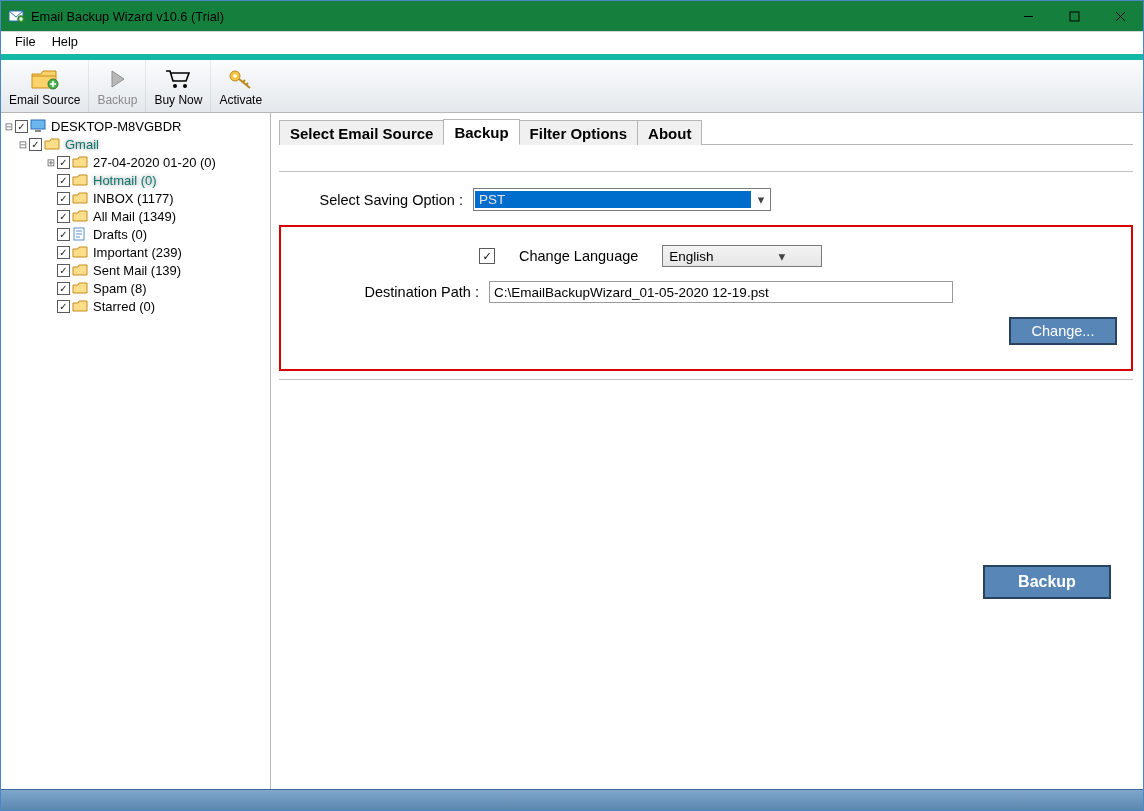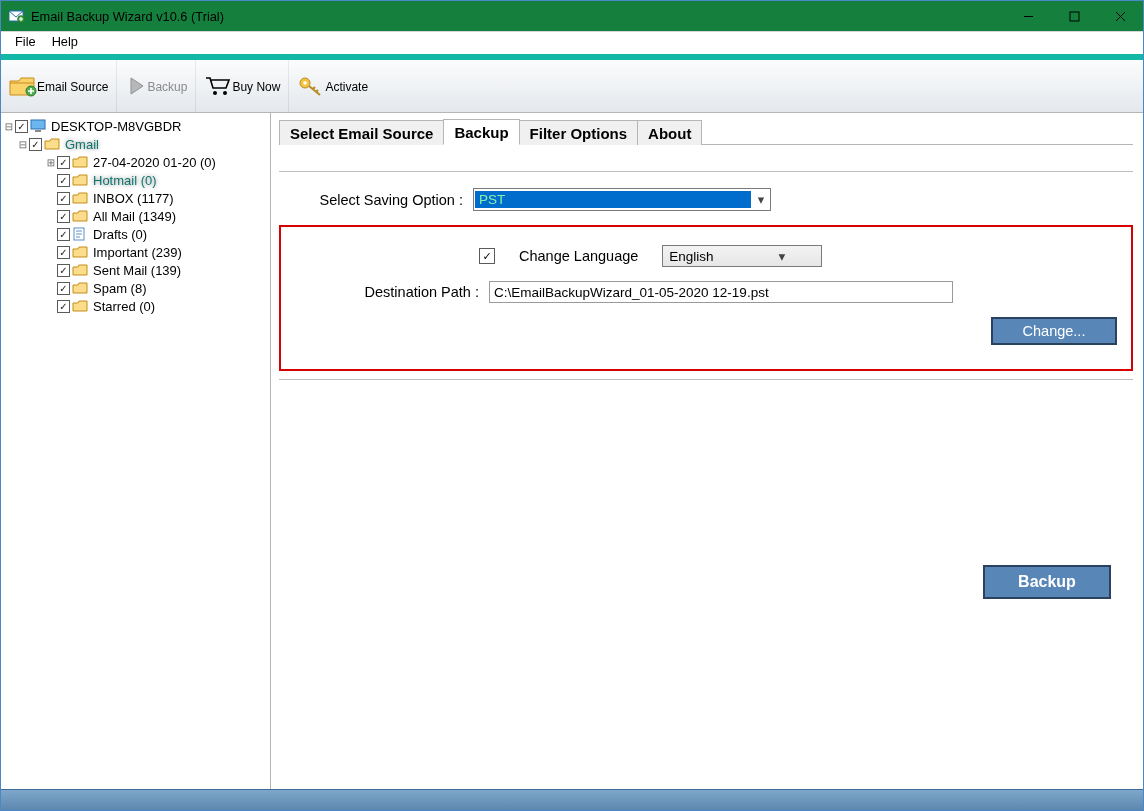--- a/index.html
+++ b/index.html
@@ -19,21 +19,21 @@
   .titlebar .app-icon{width:16px;height:16px;margin:0 6px 0 8px}
   .titlebar .title{flex:0 0 auto}
   .titlebar .spacer{flex:1}
   .win-btn{width:46px;height:30px;display:flex;align-items:center;justify-content:center}
   .win-btn svg{width:11px;height:11px}
   
   .menubar{height:22px;background:#fff;display:flex;align-items:flex-start;padding:0 6px;border-bottom:6px solid #14b8a6}
   .menubar span{padding:2px 8px}
   
   .toolbar{height:52px;background:linear-gradient(#FBFCFD,#E4E8EC);display:flex;border-bottom:1px solid #b6b6b6}
-  .tool{display:flex;flex-direction:row;align-items:center;justify-content:center;padding:2px 8px;min-width:56px;border-right:1px solid rgba(0,0,0,.07);box-sizing:border-box}
+  .tool{display:flex;flex-direction:column;align-items:center;justify-content:center;padding:2px 8px;min-width:56px;border-right:1px solid rgba(0,0,0,.07);box-sizing:border-box}
   .tool .ico{height:26px;display:flex;align-items:center;justify-content:center}
   .tool .lbl{font-size:12px;margin-top:1px}
   .tool.disabled{color:#8a8a8a}
   
   .main{flex:1;display:flex;min-height:0}
   .tree{width:265px;background:#fff;border-right:1px solid #b6b6b6;padding:4px 2px;overflow:auto;font-size:13px}
   .content{flex:1;background:#fff;position:relative;padding:6px 10px 6px 8px}
   
   .node{white-space:nowrap}
   .row{display:flex;align-items:center;height:18px}
@@ -48,33 +48,33 @@
   
   .tabstrip{display:flex;height:25px;align-items:flex-end;font-family:Arial;font-weight:bold;font-size:15px}
   .tab{padding:4px 10px 3px;background:#F0F0F0;border:1px solid #B5B5B5;border-bottom:none;position:relative;top:1px;margin-right:-1px}
   .tab.active{background:#fff;border-bottom:1px solid #fff;z-index:2}
   .tabpanel{border:none;border-top:1px solid #B5B5B5;padding:26px 0 0 0}
   
   hr.thin{border:none;border-top:1px solid #bfbfbf;margin:0 0 16px 0}
   .form-row{display:flex;align-items:center;margin:0 0 14px 0}
   .form-lbl{width:184px;text-align:right;padding-right:10px;font-size:14.5px}
   .select{width:298px;height:23px;border:1px solid #7A7A7A;background:#fff;display:flex;align-items:center;position:relative;box-sizing:border-box}
-  .select .sel-text{flex:1;background:var(--highlight);color:#86efac;margin:1px;padding:1px 4px;font-size:13.5px}
+  .select .sel-text{flex:1;background:var(--highlight);color:#e5e5e5;margin:1px;padding:1px 4px;font-size:13.5px}
   .sel-arrow{width:18px;display:flex;align-items:center;justify-content:center;color:#444}
   .redbox{border:2px solid #D60000;padding:18px 14px 24px;margin:0 0 8px 0}
   .chk-row{display:flex;align-items:center;justify-content:flex-start;margin-left:184px;margin-bottom:14px;gap:24px}
   .chkmark{width:14px;height:14px;border:1px solid #5a5a5a;display:inline-flex;align-items:center;justify-content:center;font-size:11px;background:#fff}
   .chkmark::after{content:"✓"}
   .chk-lbl{font-size:14.5px}
   .combo{width:160px;height:22px;border:1px solid #7A7A7A;background:linear-gradient(#F3F3F3,#E6E6E6);display:flex;align-items:center;box-sizing:border-box}
   .combo span{flex:1;padding:0 6px;font-size:13.5px}
   .path-row{display:flex;align-items:center}
   .path-input{width:464px;height:22px;border:1px solid #9a9a9a;background:#fff;display:flex;align-items:center;padding:0 4px;font-size:13.5px;box-sizing:border-box}
   .btn-blue{background:var(--blue-btn);color:#fff;border:2px solid var(--blue-btn-border);font-size:14.5px;display:flex;align-items:center;justify-content:center;box-sizing:border-box}
-  .btn-change{width:126px;height:28px;margin-left:auto;margin-top:14px}
+  .btn-change{width:108px;height:28px;margin-left:auto;margin-top:14px}
   .btn-backup{position:absolute;right:32px;bottom:190px;width:128px;height:34px;font-size:16px;font-weight:600}
   
   .statusbar{height:20px;background:linear-gradient(#7FA7CB,#5C87AF);border-top:1px solid #3d6a97}
   
   svg{display:block}
 </style>
 </head>
 <body>
 
 <div class="titlebar">

